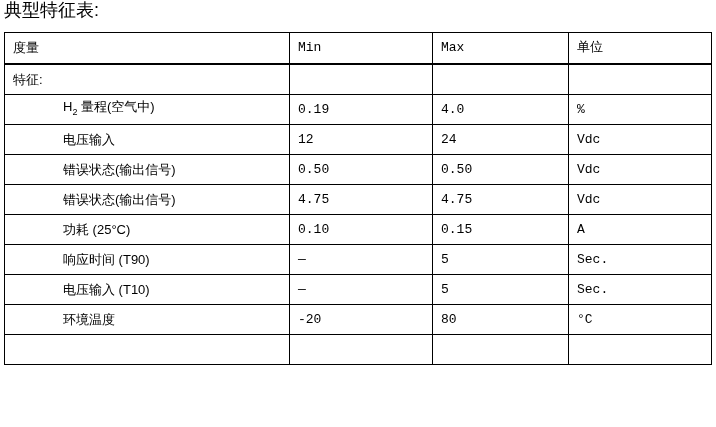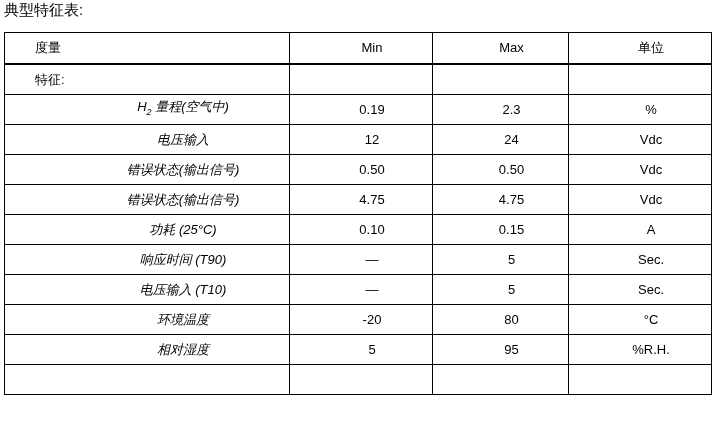--- a/index.html
+++ b/index.html
@@ -17,21 +17,21 @@
   .page {
     position: relative;
     width: 716px;
     height: 427px;
     box-sizing: border-box;
   }
   .caption {
     position: absolute;
     left: 4px;
     top: 1px;
-    font-size: 15px;
+    font-size: 18px;
     line-height: 18px;
     white-space: nowrap;
   }
   .spec-table {
     position: absolute;
     left: 4px;
     top: 32px;
     width: 707px;
     border-collapse: collapse;
     table-layout: fixed;
@@ -50,28 +50,27 @@
     vertical-align: middle;
   }
   .spec-table tr.head td {
     height: 30px;
     border-bottom-width: 2px;
   }
   .cell-inner {
     display: block;
     padding: 0 8px;
     line-height: 16px;
-    margin-left: 22px;
-  }
-  .center { text-align: center; }
+  }
+  .center { text-align: left; font-family: Liberation Mono, monospace; }
   .left   { text-align: left; }
 
   
   .lvl0 .cell-inner { padding-left: 8px;  text-align: left; }
-  .lvl1 .cell-inner { padding-left: 58px; text-align: center; font-style: italic; }
+  .lvl1 .cell-inner { padding-left: 58px; text-align: left; }
 
   .sub { font-size: 9px; vertical-align: sub; }
 
   
 </style>
 </head>
 <body>
 
 <div class="page">
 
@@ -115,21 +114,21 @@
           </td>
         </tr>
         <tr>
           <td class="lvl1">
             <span class="cell-inner">H<span class="sub">2</span> 量程(空气中)</span>
           </td>
           <td>
             <span class="cell-inner center">0.19</span>
           </td>
           <td>
-            <span class="cell-inner center">2.3</span>
+            <span class="cell-inner center">4.0</span>
           </td>
           <td>
             <span class="cell-inner center">%</span>
           </td>
         </tr>
         <tr>
           <td class="lvl1">
             <span class="cell-inner">电压输入</span>
           </td>
           <td>
@@ -217,34 +216,20 @@
             <span class="cell-inner">环境温度</span>
           </td>
           <td>
             <span class="cell-inner center">-20</span>
           </td>
           <td>
             <span class="cell-inner center">80</span>
           </td>
           <td>
             <span class="cell-inner center">°C</span>
-          </td>
-        </tr>
-        <tr>
-          <td class="lvl1">
-            <span class="cell-inner">相对湿度</span>
-          </td>
-          <td>
-            <span class="cell-inner center">5</span>
-          </td>
-          <td>
-            <span class="cell-inner center">95</span>
-          </td>
-          <td>
-            <span class="cell-inner center">%R.H.</span>
           </td>
         </tr>
         <tr>
           <td class="lvl1"></td>
           <td></td>
           <td></td>
           <td></td>
         </tr>
       </tbody>
   </table>

